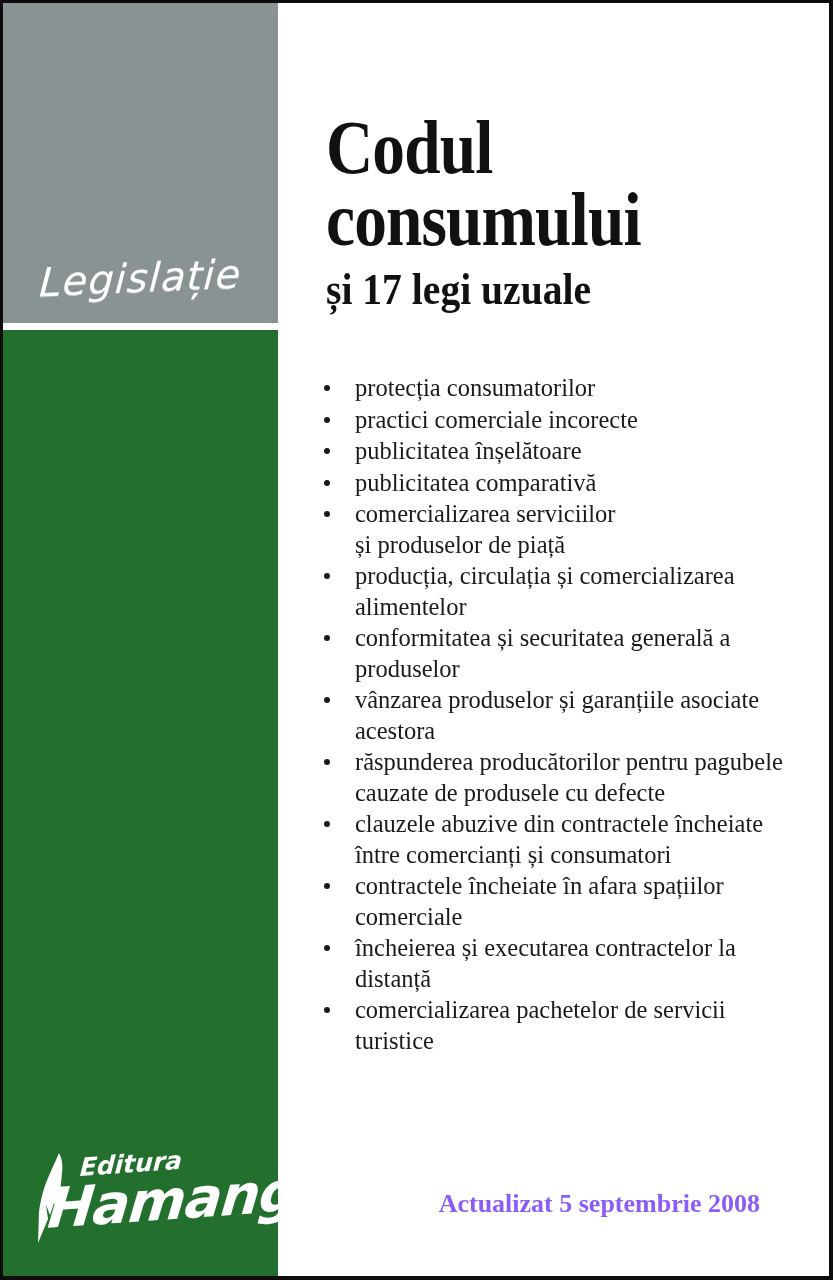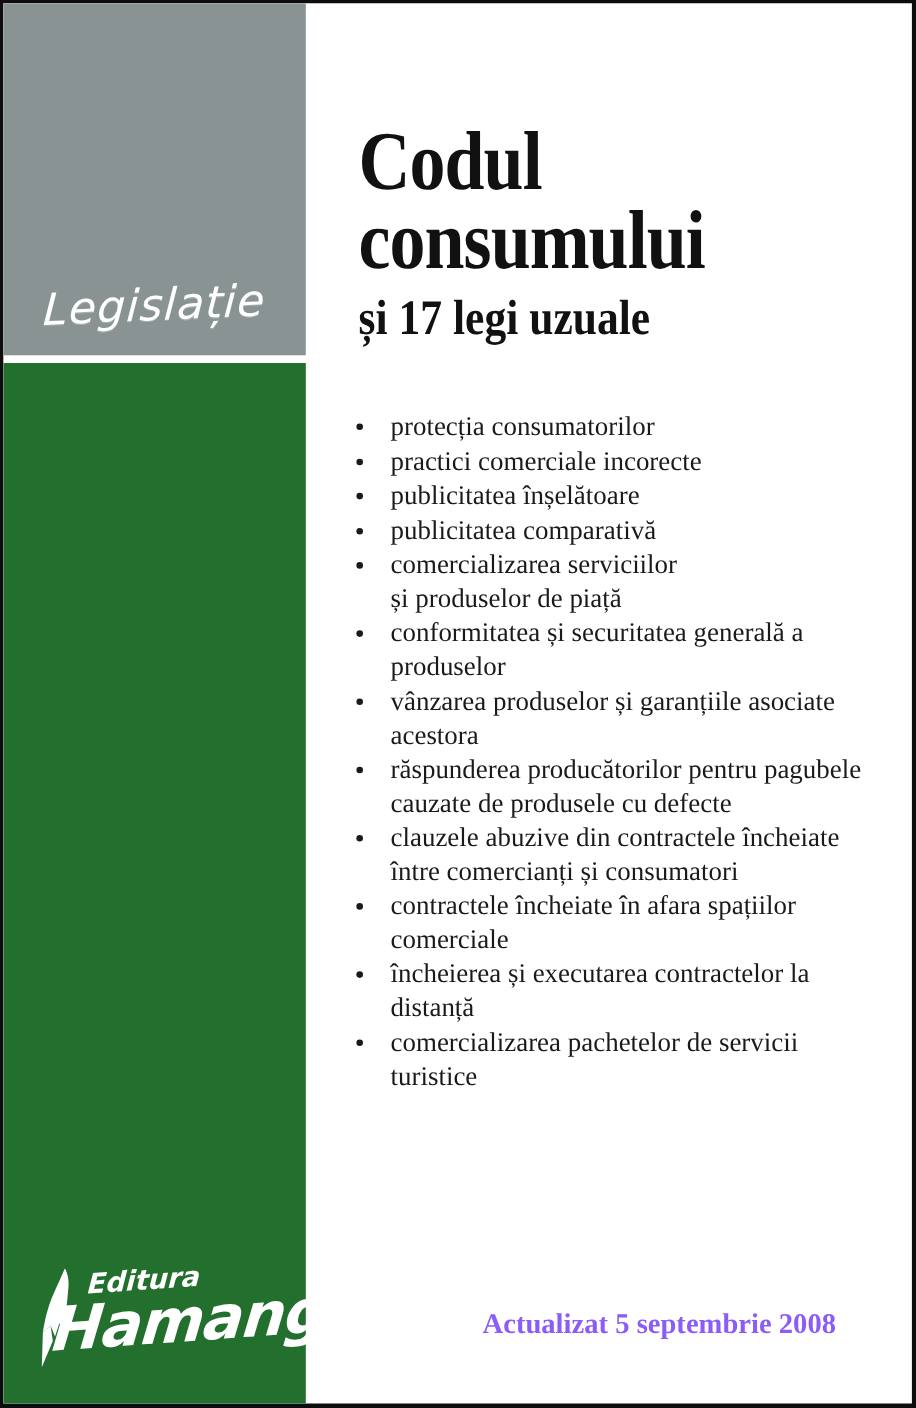--- a/index.html
+++ b/index.html
@@ -236,20 +236,25 @@
           <span class="dot"></span>
           <span class="txt">publicitatea comparativă</span>
         </li>
         <li class="topic">
           <span class="dot"></span>
           <span class="txt">comercializarea serviciilor
 și produselor de piață</span>
         </li>
         <li class="topic">
           <span class="dot"></span>
+          <span class="txt">producția, circulația și comercializarea
+alimentelor</span>
+        </li>
+        <li class="topic">
+          <span class="dot"></span>
           <span class="txt">conformitatea și securitatea generală a
 produselor</span>
         </li>
         <li class="topic">
           <span class="dot"></span>
           <span class="txt">vânzarea produselor și garanțiile asociate
 acestora</span>
         </li>
         <li class="topic">
           <span class="dot"></span>

